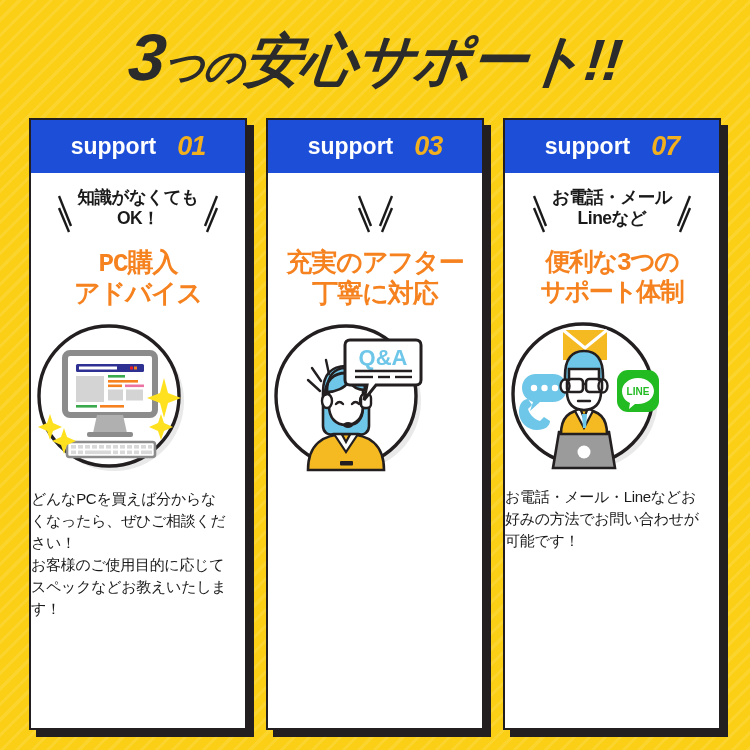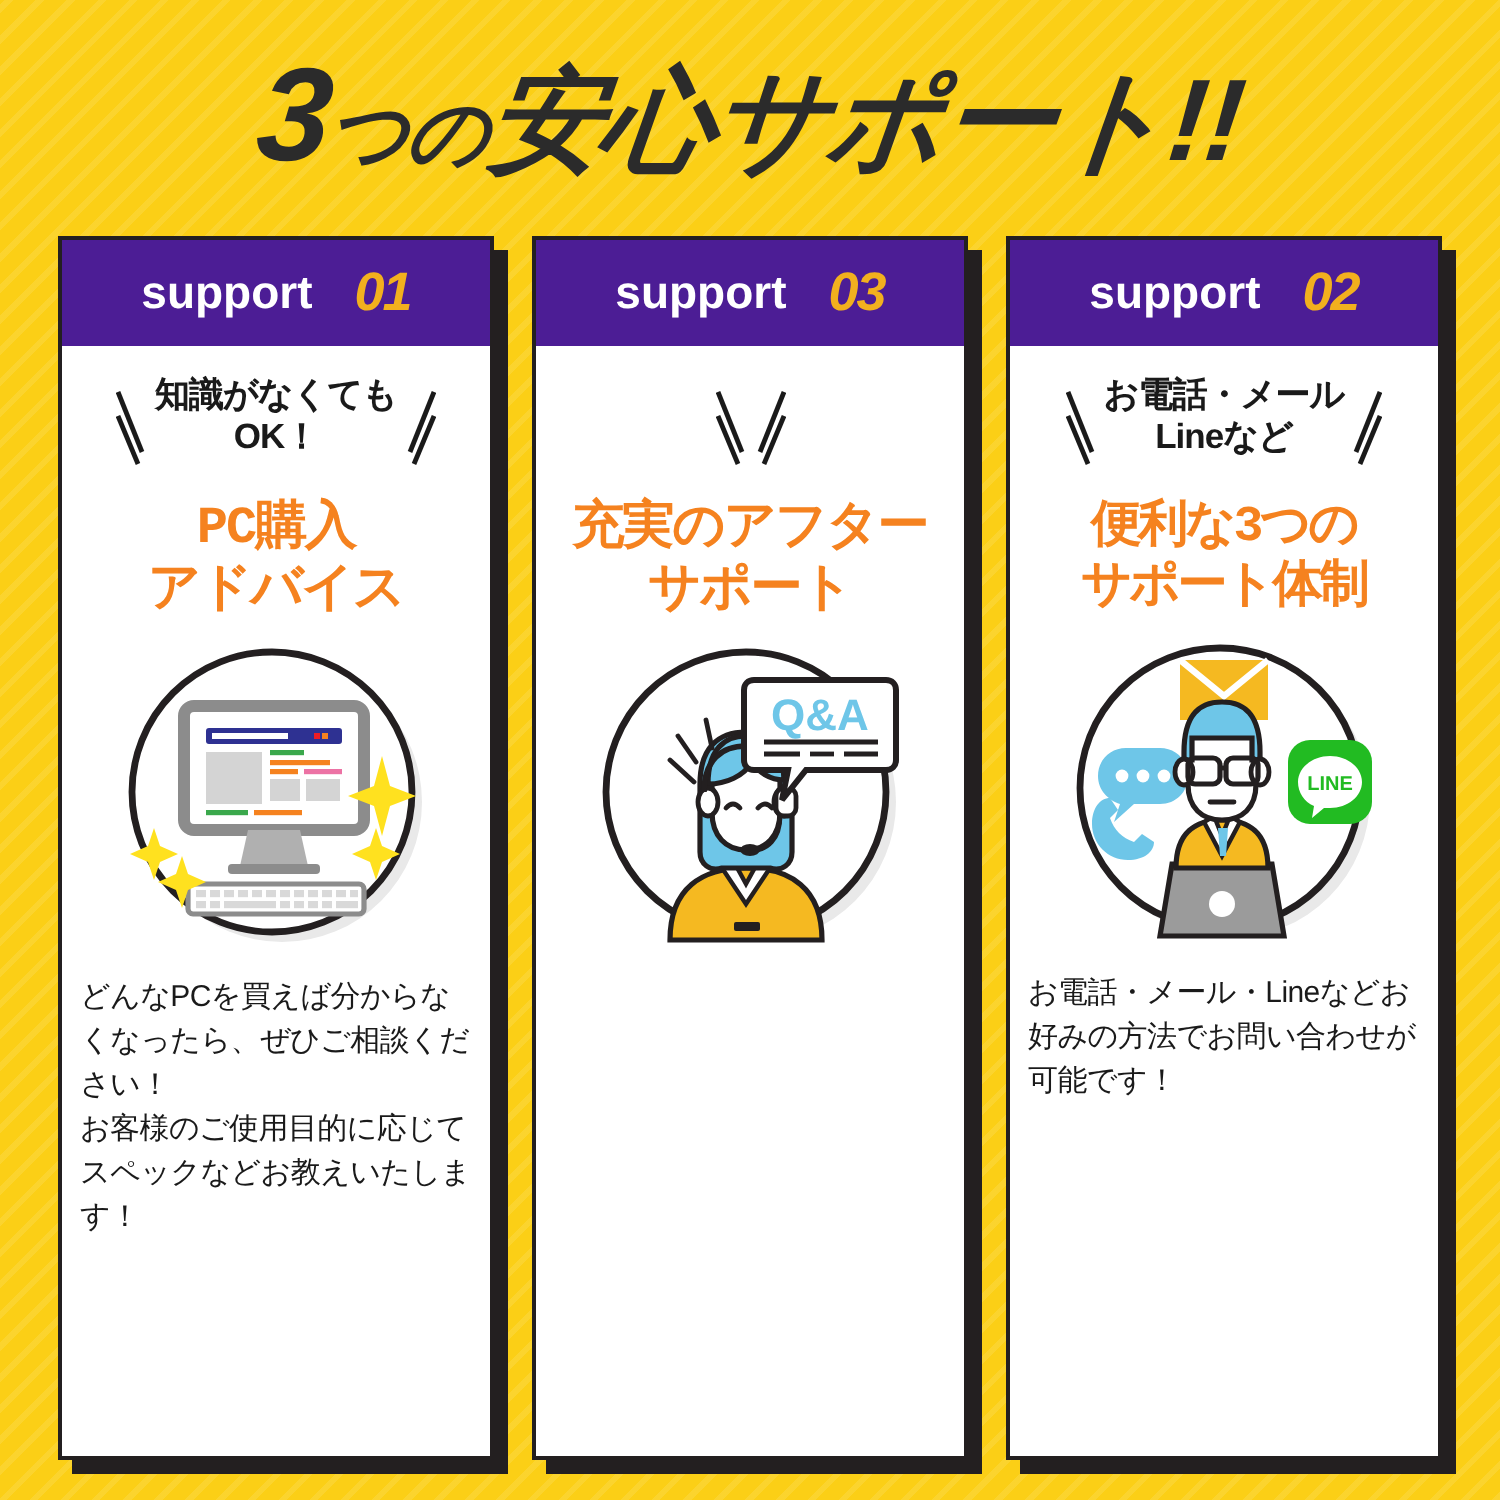--- a/index.html
+++ b/index.html
@@ -46,34 +46,34 @@
   .card .shadow{
     position:absolute;left:7px;top:7px;width:218px;height:612px;
     background:#231f20;
   }
   .card .inner{
     position:absolute;left:0;top:0;width:218px;height:612px;
     background:#ffffff;display:flex;flex-direction:column;
     border:2px solid #231f20;box-sizing:border-box;
   }
   .card-head{
-    height:53px;background:#4c1d95;flex:0 0 auto;
+    height:53px;background:#1d4ed8;flex:0 0 auto;
     display:flex;align-items:center;justify-content:center;
     color:#fff;
   }
   .card-head .lbl{
     font-size:23px;font-weight:bold;letter-spacing:0px;color:#ffffff;
   }
   .card-head .no{
     font-size:27px;font-weight:bold;font-style:italic;color:#f2b01e;
     margin-left:21px;letter-spacing:-1px;
   }
   .card-body{
-    flex:1 1 auto;display:flex;flex-direction:column;align-items:center;
-    padding:0 12px;box-sizing:border-box;
+    flex:1 1 auto;display:flex;flex-direction:column;
+    padding:0 0;box-sizing:border-box;
   }
 
   
   .sub-row{
     margin-top:14px;width:100%;display:flex;align-items:flex-start;
     justify-content:center;gap:3px;
   }
   .slash{flex:0 0 auto;width:16px;height:46px;margin-top:5px;}
   .sub{
     font-size:17.5px;font-weight:bold;color:#1a1a1a;line-height:1.22;
@@ -212,21 +212,21 @@
             <svg class="slash" viewBox="0 0 16 46">
               <line x1="1" y1="4" x2="13" y2="34" stroke="#1a1a1a" stroke-width="2.4"></line>
               <line x1="1" y1="16" x2="11" y2="40" stroke="#1a1a1a" stroke-width="2.4"></line>
             </svg>
             <svg class="slash" viewBox="0 0 16 46">
               <line x1="15" y1="4" x2="3" y2="34" stroke="#1a1a1a" stroke-width="2.4"></line>
               <line x1="15" y1="16" x2="5" y2="40" stroke="#1a1a1a" stroke-width="2.4"></line>
             </svg>
           </div>
           <div class="big">充実のアフター
-サポート</div>
+丁寧に対応</div>
 
           <div class="illo">
             <svg viewBox="0 0 160 160" width="160" height="160">
               <circle cx="83" cy="83" r="70" fill="#e9e9e9"></circle>
               <circle cx="78" cy="78" r="70" fill="#ffffff" stroke="#231f20" stroke-width="3.4"></circle>
 
               <path d="M40 152 C40 126 56 116 78 116 C100 116 116 126 116 152 Z" fill="#f5b921" stroke="#231f20" stroke-width="2.6"></path>
 
               <path d="M66 116 L78 134 L90 116 L84 113 L78 124 L72 113 Z" fill="#ffffff" stroke="#231f20" stroke-width="2.2"></path>
               <rect x="72" y="143" width="13" height="4.5" rx="1" fill="#231f20"></rect>
@@ -264,21 +264,21 @@
 
         </div>
       </div>
     </div>
 
     <div class="card">
       <div class="shadow"></div>
       <div class="inner">
         <div class="card-head">
           <span class="lbl">support</span>
-          <span class="no">02</span>
+          <span class="no">07</span>
         </div>
         <div class="card-body">
           <div class="sub-row">
             <svg class="slash" viewBox="0 0 16 46">
               <line x1="1" y1="4" x2="13" y2="34" stroke="#1a1a1a" stroke-width="2.4"></line>
               <line x1="1" y1="16" x2="11" y2="40" stroke="#1a1a1a" stroke-width="2.4"></line>
             </svg>
             <div class="sub">お電話・メール
 Lineなど</div>
             <svg class="slash" viewBox="0 0 16 46">

